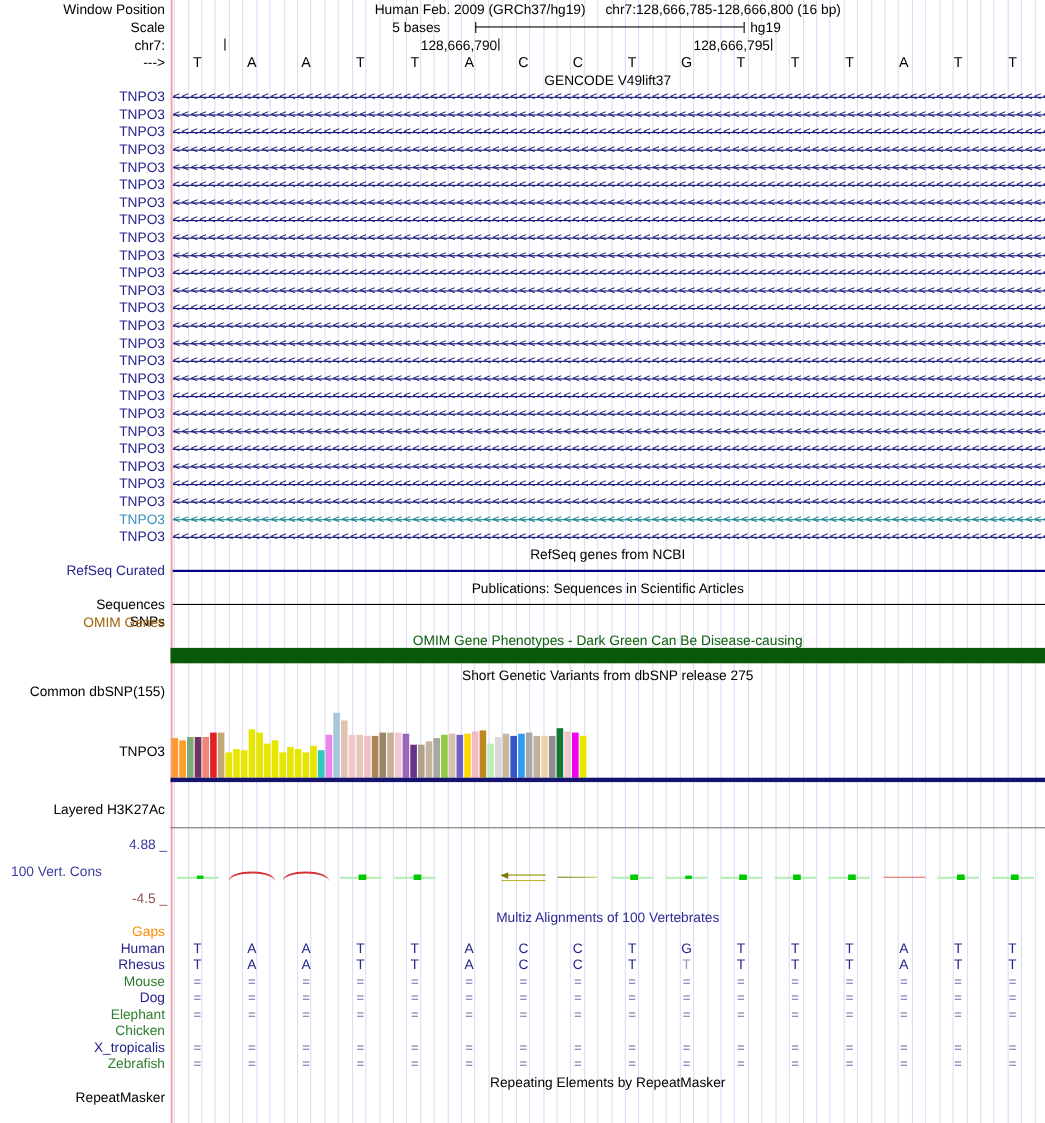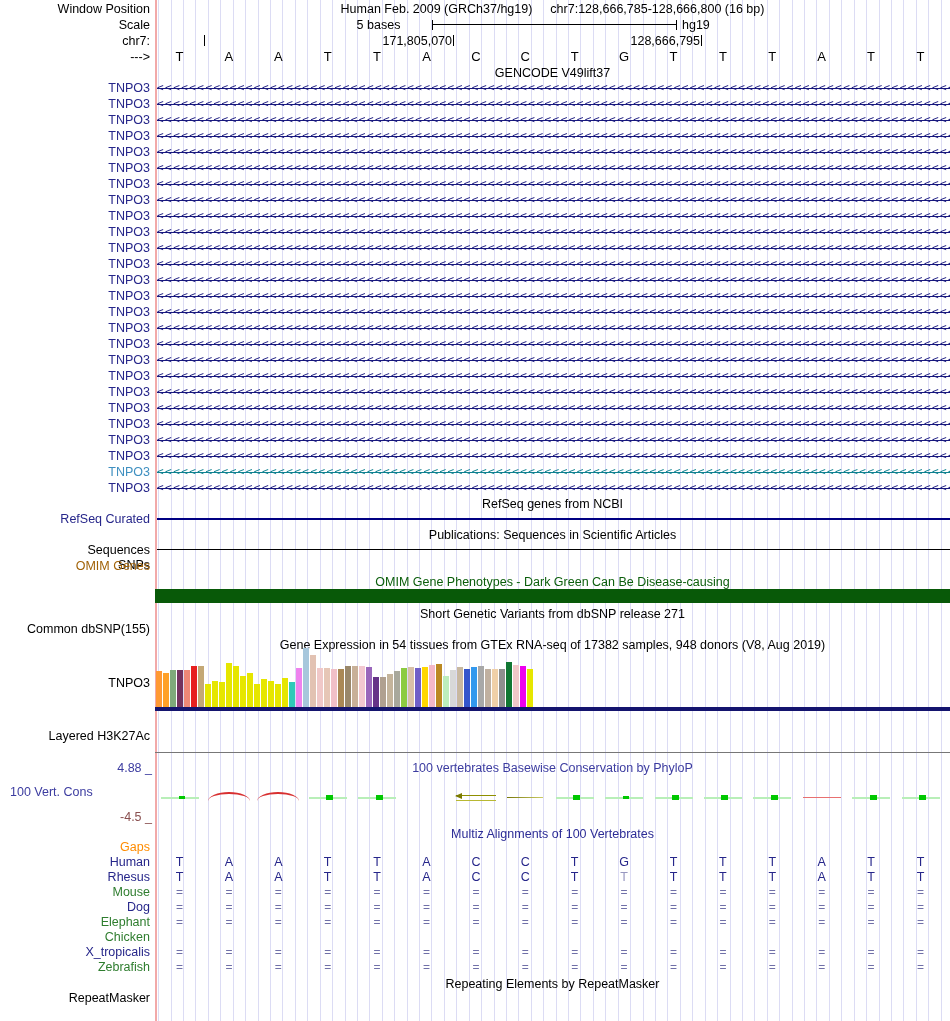--- a/index.html
+++ b/index.html
@@ -110,21 +110,21 @@
 
   <div class="lbl" style="top:18px">Scale</div>
   <div class="abs small" style="left:330px;top:18px;width:97px;text-align:center">5 bases</div>
   <div class="abs" style="left:432px;top:24px;width:244px;height:1px;background:#000"></div>
   <div class="tick" style="left:432px;top:19.5px;height:10px"></div>
   <div class="tick" style="left:676px;top:19.5px;height:10px"></div>
   <div class="abs small" style="left:682px;top:18px">hg19</div>
 
   <div class="lbl" style="top:34px">chr7:</div>
   <div class="tick" style="left:204px;top:35px;height:11px"></div>
-  <div class="abs small" style="left:330px;top:34px;width:122px;text-align:right">171,805,070</div>
+  <div class="abs small" style="left:330px;top:34px;width:122px;text-align:right">128,666,790</div>
   <div class="tick" style="left:453px;top:35px;height:11px"></div>
   <div class="abs small" style="left:578px;top:34px;width:122px;text-align:right">128,666,795</div>
   <div class="tick" style="left:701px;top:35px;height:11px"></div>
 
   <div class="lbl" style="top:50px">---&gt;</div>
   <div id="base-row" class="abs" style="left:0;top:50px;width:950px;height:14px">
       <div class="base-letter" style="left: 179.5px; top: 0px;">T</div>
       <div class="base-letter" style="left: 228.9px; top: 0px;">A</div>
       <div class="base-letter" style="left: 278.3px; top: 0px;">A</div>
       <div class="base-letter" style="left: 327.7px; top: 0px;">T</div>
@@ -283,24 +283,23 @@
   <div class="track-title" style="top:528px">Publications: Sequences in Scientific Articles</div>
   <div class="lbl" style="top:543px">Sequences</div>
   <div class="hline" style="left:157px;top:549px;width:793px;height:1px;background:#000"></div>
 
   <div class="lbl" style="top:558px">SNPs</div>
 
   <div class="track-title" style="top:575px;color:#0b5e0b">OMIM Gene Phenotypes - Dark Green Can Be Disease-causing</div>
   <div class="lbl" style="top:559px;color:#a16207">OMIM Genes</div>
   <div class="abs" style="left:155px;top:589px;width:795px;height:14px;background:#085908"></div>
 
-  <div class="track-title" style="top:607px">Short Genetic Variants from dbSNP release 271</div>
+  <div class="track-title" style="top:607px">Short Genetic Variants from dbSNP release 275</div>
   <div class="lbl" style="top:622px">Common dbSNP(155)</div>
 
-  <div class="track-title" style="top:638px">Gene Expression in 54 tissues from GTEx RNA-seq of 17382 samples, 948 donors (V8, Aug 2019)</div>
   <div class="lbl" style="top:676px">TNPO3</div>
   <div id="gtex-bars" class="abs" style="left:0;top:0;width:950px;height:0">
       <div class="gtex-bar" style="left: 156px; top: 671px; width: 6px; height: 36px; background: rgb(255, 153, 51);"></div>
       <div class="gtex-bar" style="left: 163px; top: 673px; width: 6px; height: 34px; background: rgb(255, 160, 40);"></div>
       <div class="gtex-bar" style="left: 170px; top: 670px; width: 6px; height: 37px; background: rgb(127, 170, 122);"></div>
       <div class="gtex-bar" style="left: 177px; top: 670px; width: 6px; height: 37px; background: rgb(115, 51, 94);"></div>
       <div class="gtex-bar" style="left: 184px; top: 670px; width: 6px; height: 37px; background: rgb(238, 136, 119);"></div>
       <div class="gtex-bar" style="left: 191px; top: 666px; width: 6px; height: 41px; background: rgb(230, 32, 32);"></div>
       <div class="gtex-bar" style="left: 198px; top: 666px; width: 6px; height: 41px; background: rgb(196, 168, 118);"></div>
       <div class="gtex-bar" style="left: 205px; top: 684px; width: 6px; height: 23px; background: rgb(230, 230, 0);"></div>
@@ -350,21 +349,20 @@
       <div class="gtex-bar" style="left: 513px; top: 665px; width: 6px; height: 42px; background: rgb(240, 200, 200);"></div>
       <div class="gtex-bar" style="left: 520px; top: 666px; width: 6px; height: 41px; background: rgb(238, 0, 238);"></div>
       <div class="gtex-bar" style="left: 527px; top: 669px; width: 6px; height: 38px; background: rgb(230, 230, 0);"></div>
     </div>
   <div class="abs" style="left:155px;top:707px;width:795px;height:4px;background:#14146e"></div>
 
   <div class="lbl" style="top:729px">Layered H3K27Ac</div>
   <div class="hline" style="left:155px;top:752px;width:795px;height:1px;background:#777"></div>
 
   <div class="abs small" style="left:0;top:761px;width:152px;text-align:right;color:#3c3ca0">4.88 _</div>
-  <div class="track-title" style="top:761px;color:#3c3ca0">100 vertebrates Basewise Conservation by PhyloP</div>
   <div class="abs small" style="left:10px;top:785px;color:#3c3ca0">100 Vert. Cons</div>
   <div id="cons-marks" class="abs" style="left:0;top:0;width:950px;height:0">
       <div class="cons-pale" style="left: 160.5px; top: 797px; width: 38px; background: rgb(184, 239, 184);"></div>
       <div class="cons-dot" style="left: 178.5px; top: 796px; width: 6px; height: 3px; background: rgb(0, 200, 0);"></div>
       <div class="cons-arc" style="left: 207.9px; top: 792px; width: 42px; height: 7px;"></div>
       <div class="cons-arc" style="left: 257.3px; top: 792px; width: 42px; height: 7px;"></div>
       <div class="cons-pale" style="left: 308.7px; top: 797px; width: 38px; background: rgb(184, 239, 184);"></div>
       <div class="cons-dot" style="left: 326.2px; top: 795px; width: 7px; height: 5px; background: rgb(0, 200, 0);"></div>
       <div class="cons-pale" style="left: 358.1px; top: 797px; width: 38px; background: rgb(184, 239, 184);"></div>
       <div class="cons-dot" style="left: 375.6px; top: 795px; width: 7px; height: 5px; background: rgb(0, 200, 0);"></div>

